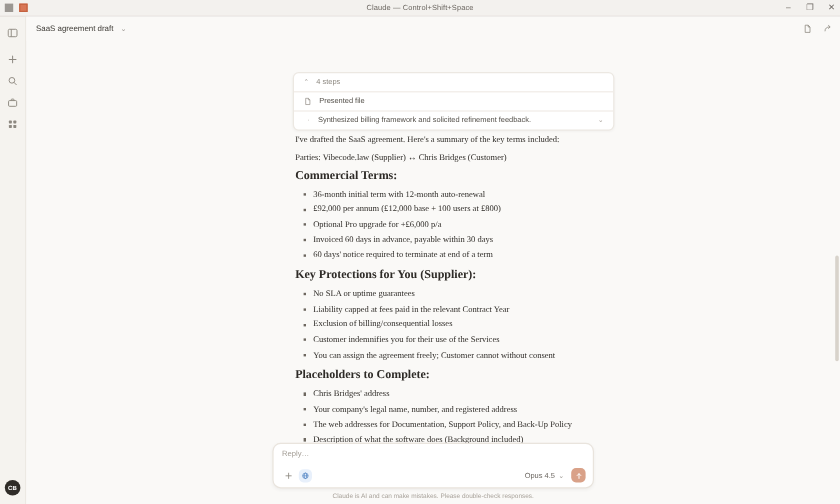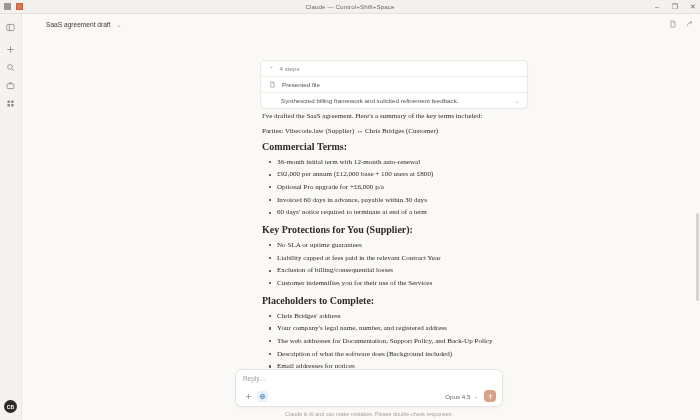--- a/index.html
+++ b/index.html
@@ -24,21 +24,21 @@
   .tb-app { width: 7px; height: 7px; background: #d97757; border: 1px solid #c4613f; }
   #tb-title {
     position: absolute; left: 0; right: 0; text-align: center;
     font-size: 6.2px; color: #6b6660; letter-spacing: .1px;
     pointer-events: none;
   }
   .tb-right { position: absolute; right: 3px; display: flex; align-items: center; gap: 10px; }
   .tb-btn { font-size: 7px; color: #6b6660; line-height: 1; width: 8px; text-align: center; cursor: default; }
 
   
-  #app { display: flex; height: 406px; width: 100%; background: #faf9f7; gap: 16px; }
+  #app { display: flex; height: 406px; width: 100%; background: #faf9f7; }
 
   
   #sidebar {
     width: 22px; flex: 0 0 22px;
     background: #f5f3ef;
     border-right: 1px solid #eae6e0;
     display: flex; flex-direction: column; align-items: center;
     padding-top: 7px;
   }
   .side-icon {
@@ -300,20 +300,21 @@
             <li>Invoiced 60 days in advance, payable within 30 days</li>
             <li>60 days' notice required to terminate at end of a term</li>
           </ul>
 
           <h4>Key Protections for You (Supplier):</h4>
           <ul>
             <li>No SLA or uptime guarantees</li>
             <li>Liability capped at fees paid in the relevant Contract Year</li>
             <li>Exclusion of billing/consequential losses</li>
             <li>Customer indemnifies you for their use of the Services</li>
+            <li>You can assign the agreement freely; Customer cannot without consent</li>
           </ul>
 
           <h4>Placeholders to Complete:</h4>
           <ul>
             <li>Chris Bridges' address</li>
             <li>Your company's legal name, number, and registered address</li>
             <li>The web addresses for Documentation, Support Policy, and Back-Up Policy</li>
             <li>Description of what the software does (Background included)</li>
             <li>Email addresses for notices</li>
 

